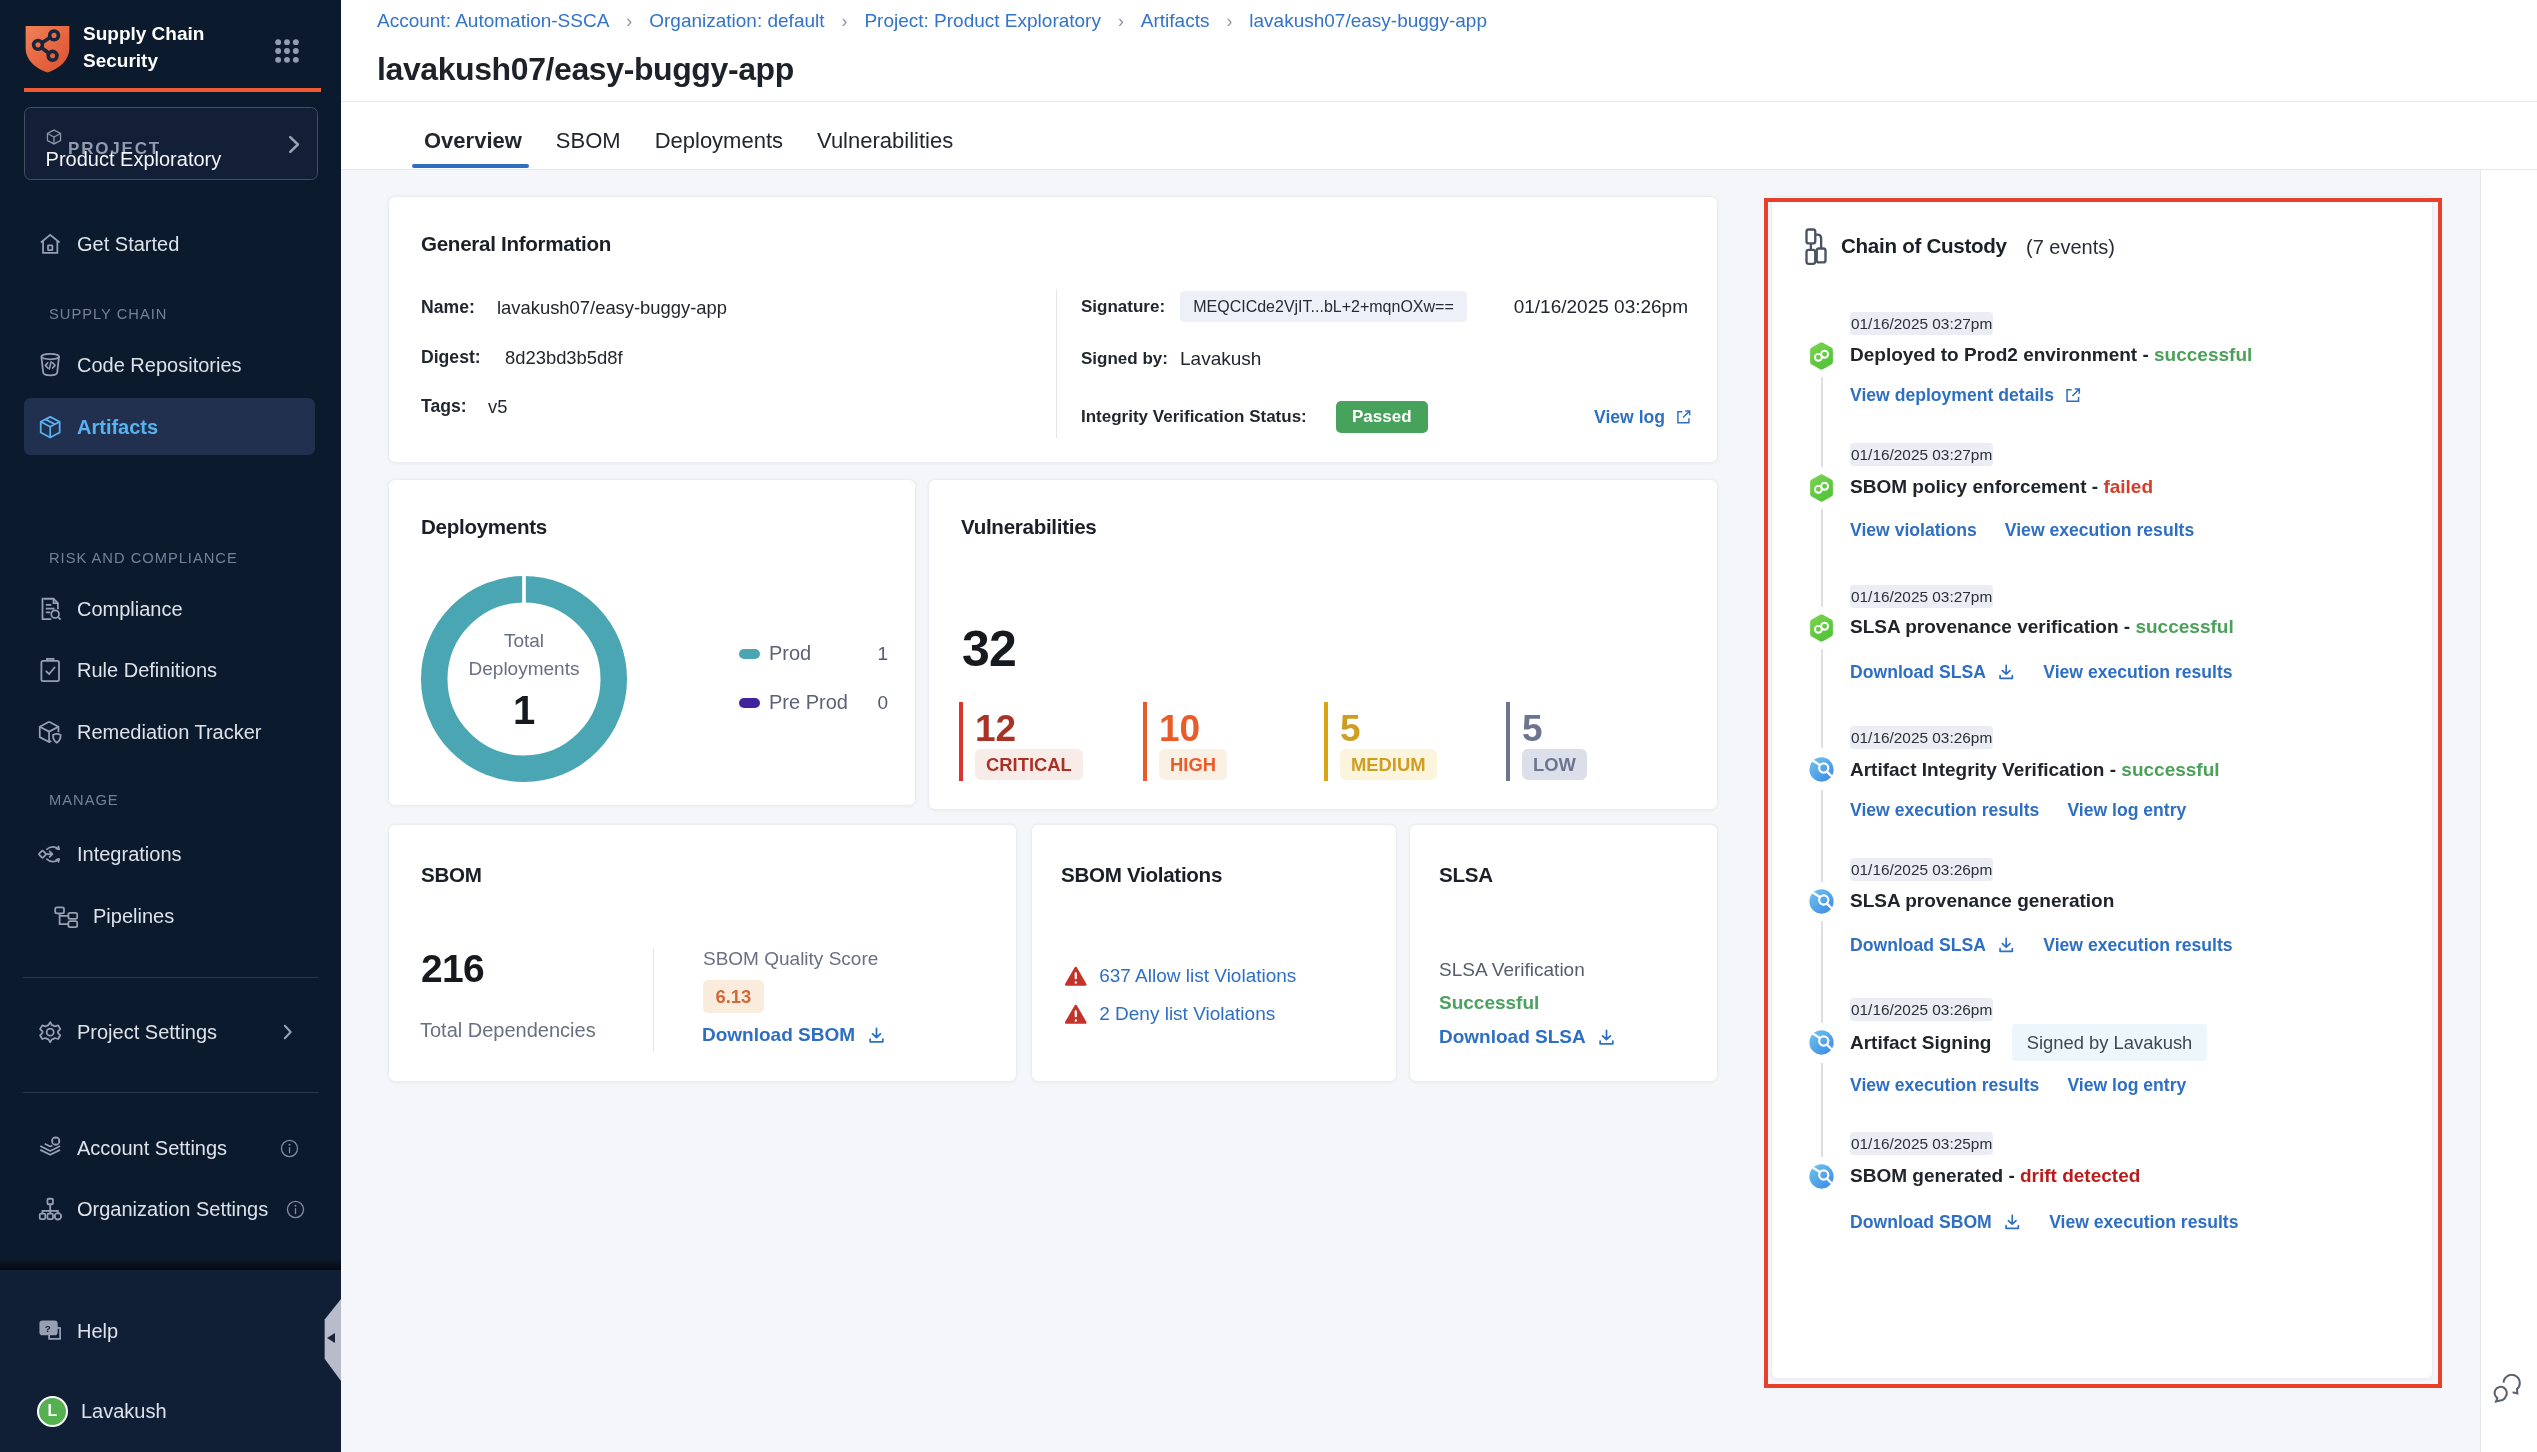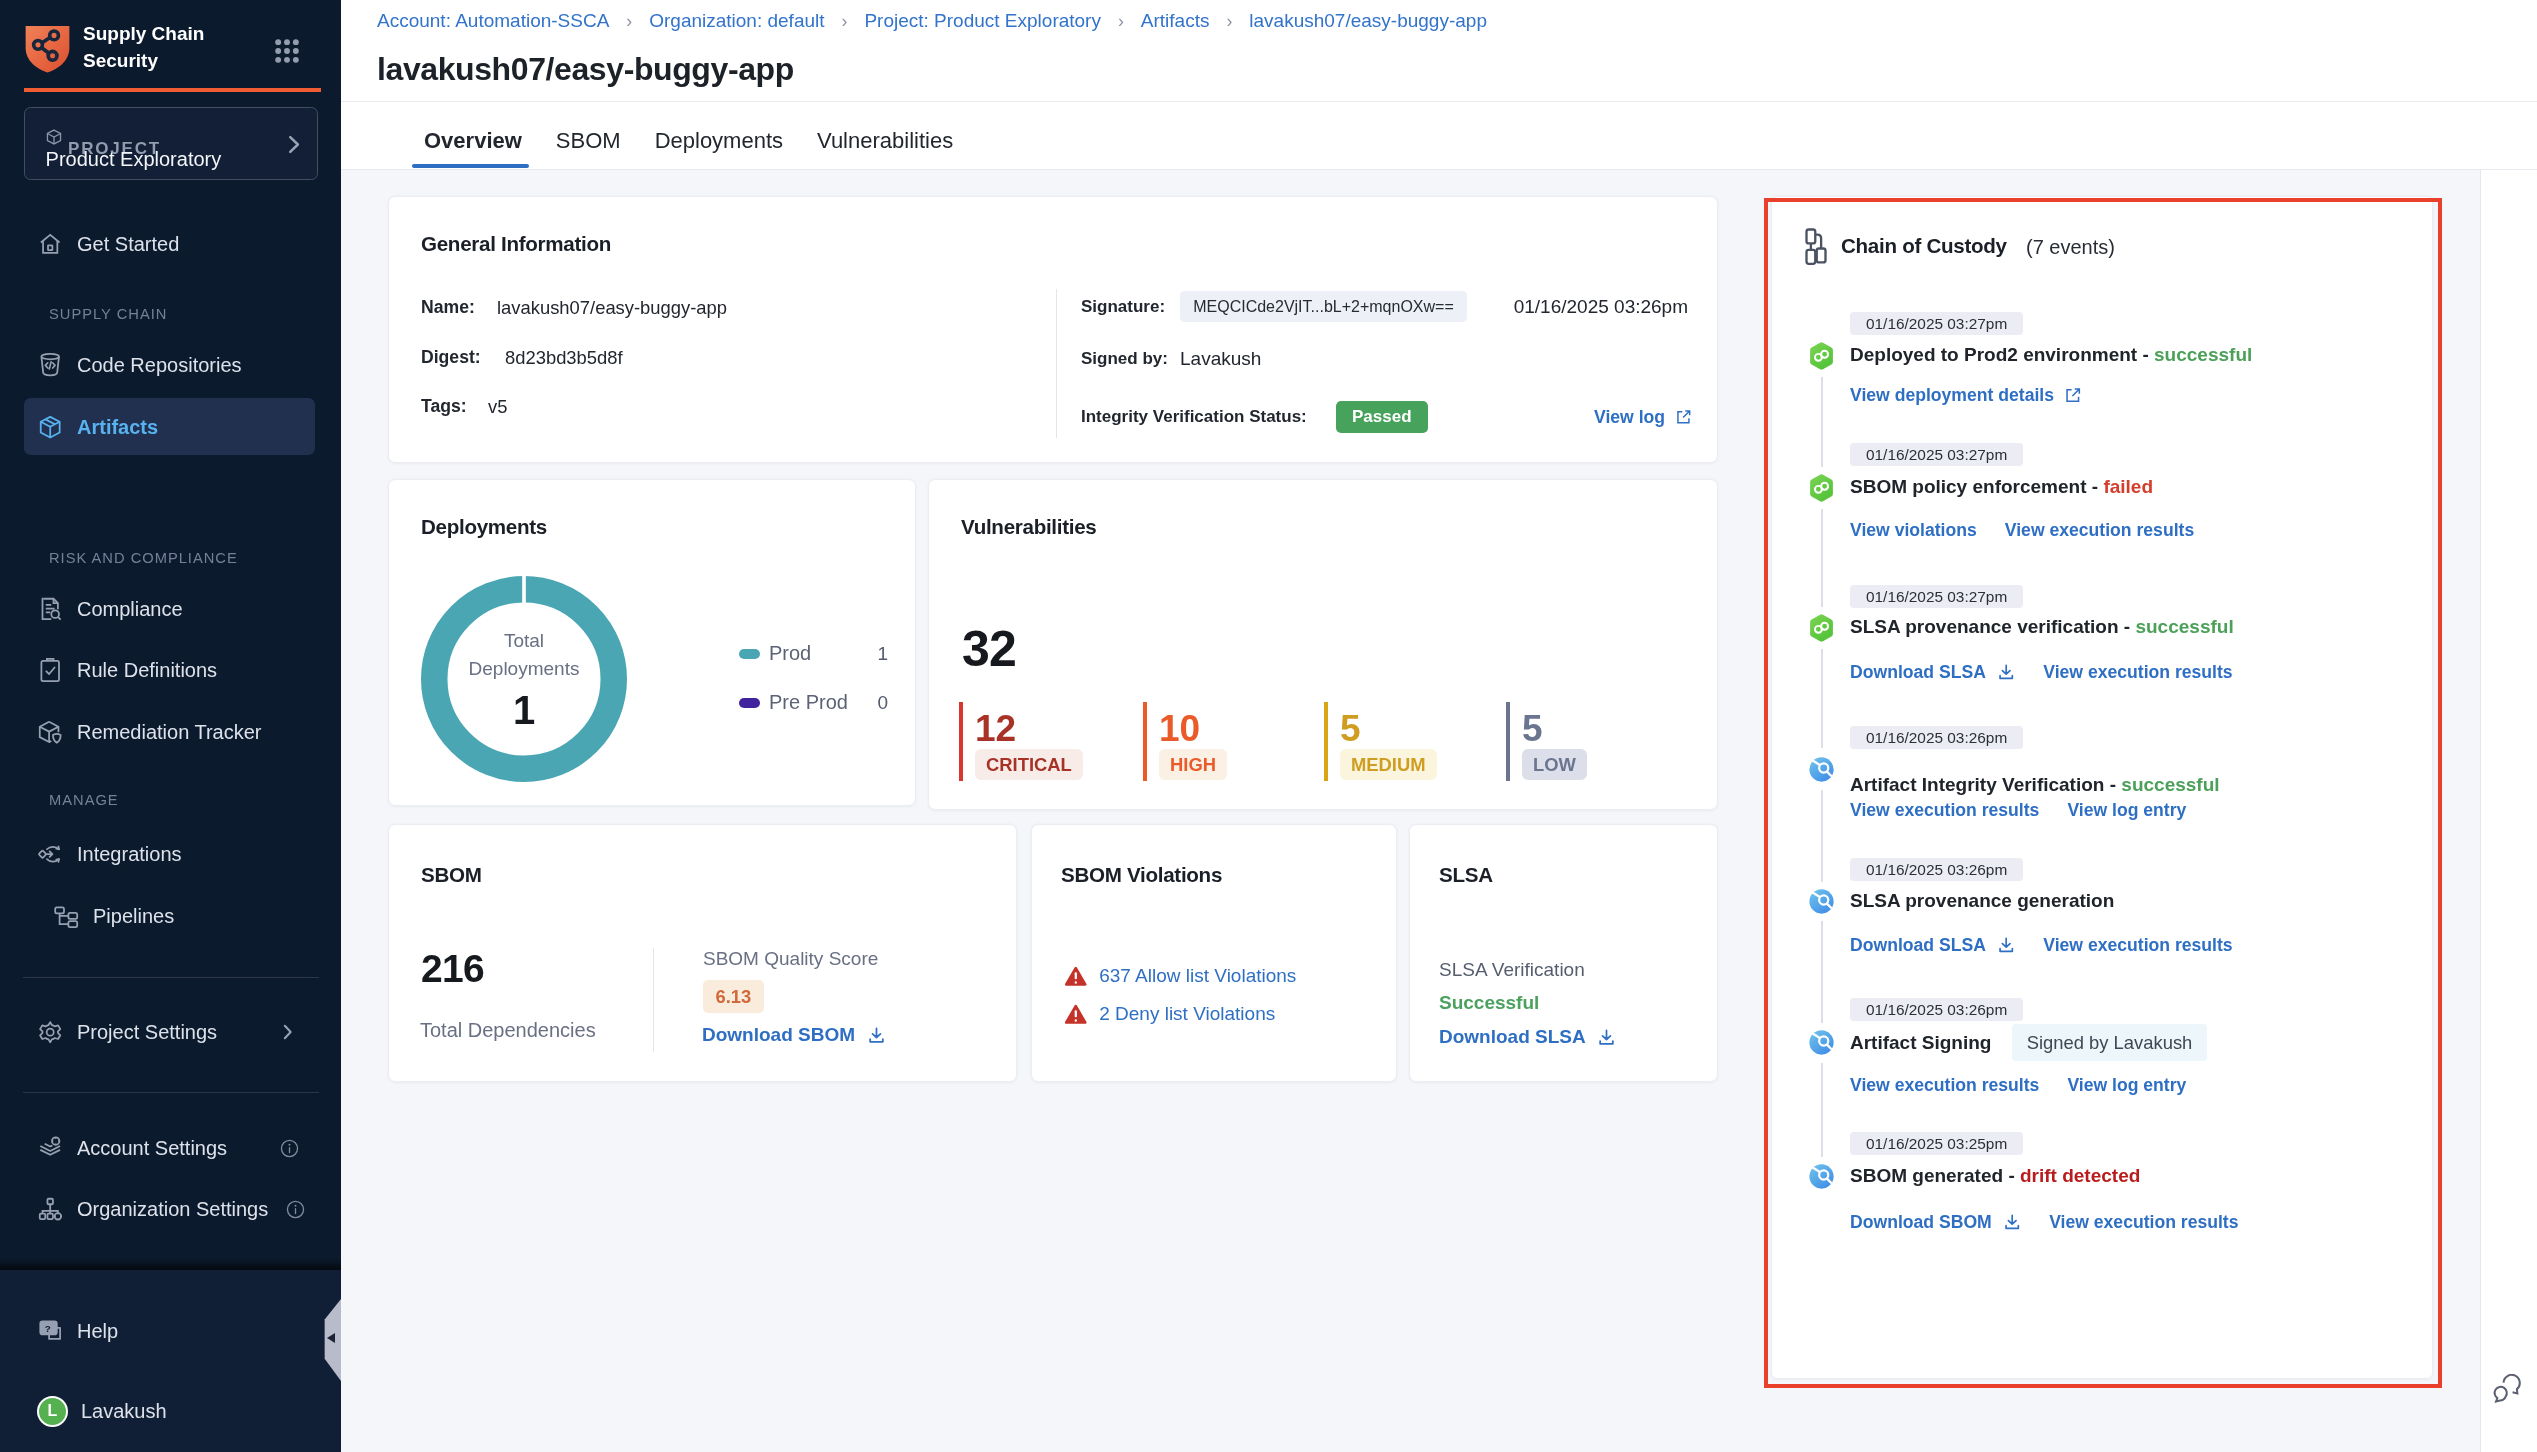--- a/index.html
+++ b/index.html
@@ -4,21 +4,21 @@
 <style>
   * { margin:0; padding:0; box-sizing:border-box; }
   html,body { width:2538px; height:1452px; overflow:hidden; }
   body { font-family:"Liberation Sans", sans-serif; }
   #root { position:relative; width:2538px; height:1452px; background:#f4f6f9; overflow:hidden; }
   .abs { position:absolute; }
   .card { position:absolute; background:#fff; border:0.7px solid #ebedf3; border-radius:7.3px; box-shadow:0 0.7px 2.9px rgba(40,50,70,0.05); }
   .ctitle { position:absolute; font-size:20.6px; font-weight:700; color:#1b1f27; letter-spacing:-0.3px; }
   .blink { color:#2e6fc4; font-weight:700; }
   .row { display:flex; align-items:center; }
-  .dpill { position:absolute; left:78px; height:23px; padding:0 16px; background:#ecedf4; border-radius:3.7px; font-size:15.4px; color:#2b3038; display:flex; align-items:center; }
+  .dpill { position:absolute; left:78px; height:23px; padding:0 1px; background:#ecedf4; border-radius:3.7px; font-size:15.4px; color:#2b3038; display:flex; align-items:center; }
   .etitle { position:absolute; left:78px; font-size:19px; font-weight:700; color:#20242b; }
   .etitle .dash { font-weight:700; }
   .etitle .ok { color:#4ca05a; }
   .etitle .bad { color:#d43c2c; }
   .etitle .drift { color:#b91c1c; }
   .elinks { position:absolute; left:78px; display:flex; gap:28px; font-size:17.6px; font-weight:700; color:#2e6fc4; align-items:center; height:25px; }
   .ghex, .bcir { position:absolute; left:37px; }
 </style>
 </head>
 <body>
@@ -422,21 +422,21 @@
 
     <div class="dpill" style="top:529px;">01/16/2025 03:26pm</div>
     <svg class="bcir" style="top:560px;" width="25" height="25" viewBox="0 0 34 34">
         <circle cx="17" cy="17" r="16.5" fill="url(#bcirc)"></circle>
         <g stroke="#fff" fill="none">
           <circle cx="20" cy="15" r="6.2" stroke-width="3"></circle>
           <path d="M24.5 19.8 L30 25.5" stroke-width="3.2" stroke-linecap="round"></path>
           <path d="M4.5 4.5 L14.8 11" stroke-width="3.2"></path>
         </g>
       </svg>
-    <div class="etitle" style="top:562px;margin-top:15px;">Artifact Integrity Verification <span class="dash">-</span> <span class="ok">successful</span></div>
+    <div class="etitle" style="top:562px;">Artifact Integrity Verification <span class="dash">-</span> <span class="ok">successful</span></div>
     <div class="elinks" style="top:601px;">
         <span>View execution results</span>
         <span>View log entry</span>
       </div>
 
     <div class="dpill" style="top:661px;">01/16/2025 03:26pm</div>
     <svg class="bcir" style="top:692px;" width="25" height="25" viewBox="0 0 34 34">
         <circle cx="17" cy="17" r="16.5" fill="url(#bcirc)"></circle>
         <g stroke="#fff" fill="none">
           <circle cx="20" cy="15" r="6.2" stroke-width="3"></circle>

